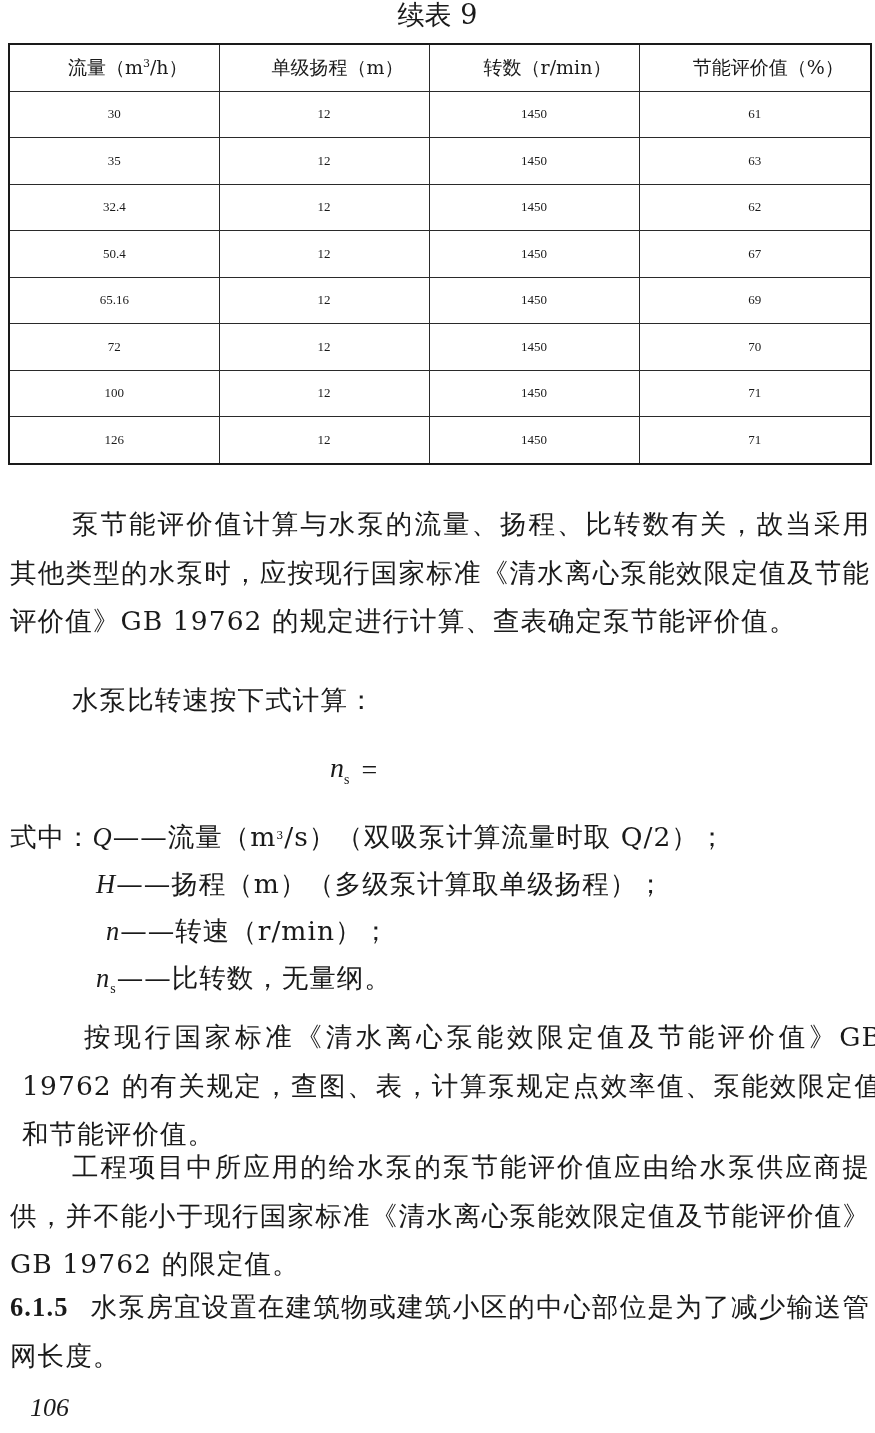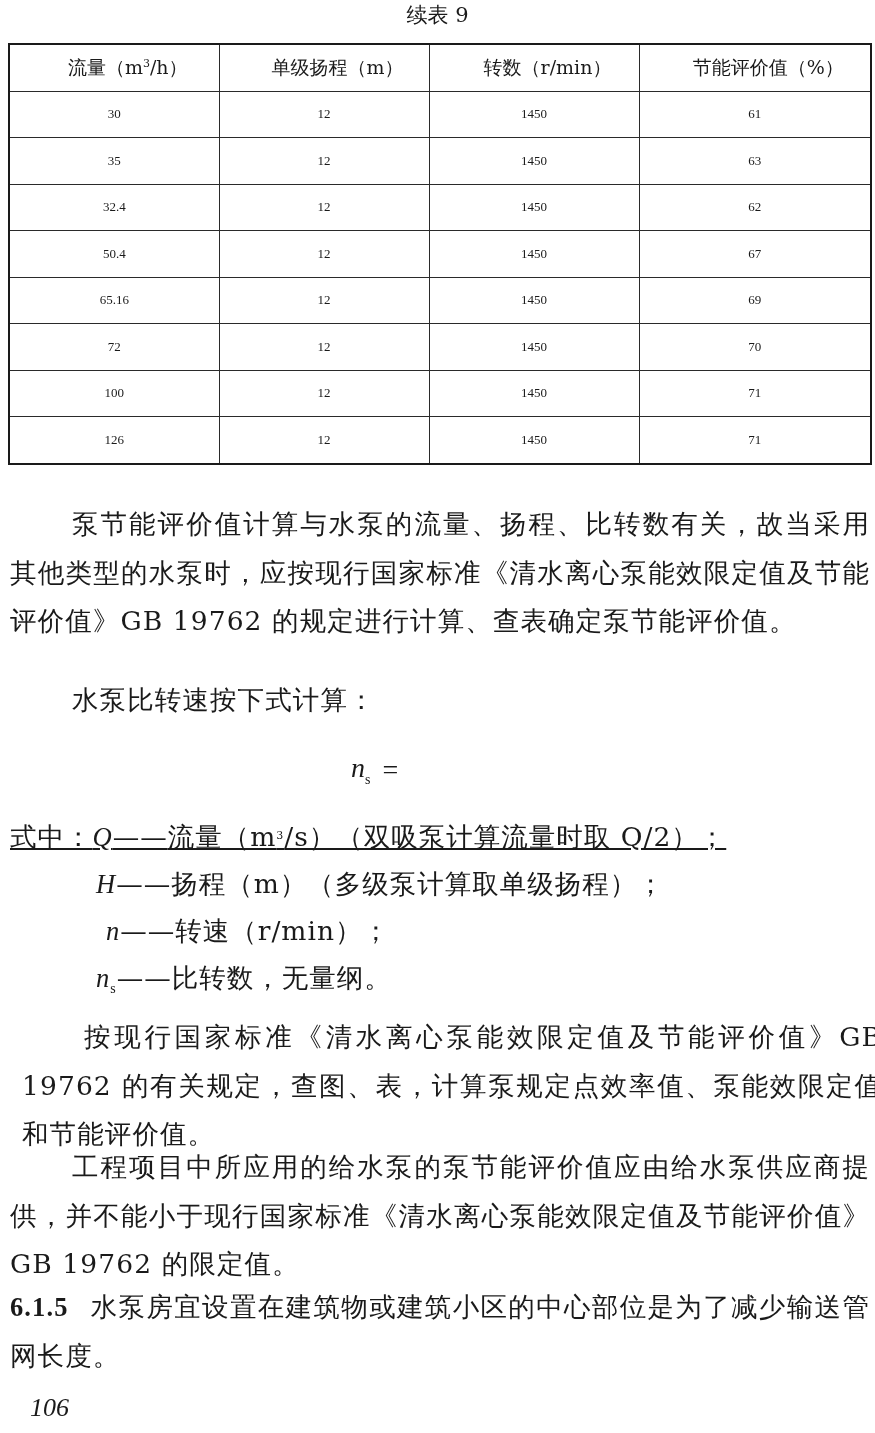--- a/index.html
+++ b/index.html
@@ -3,21 +3,21 @@
 <meta charset="utf-8">
 <style>
   html, body { margin: 0; padding: 0; background: #ffffff; }
   body {
     width: 875px; height: 1433px; position: relative; overflow: hidden;
     font-family: "DejaVu Serif", "Liberation Serif", serif;
     color: #1a1a1a;
   }
   .caption {
     position: absolute; top: 0; left: 0; width: 875px; text-align: center;
-    font-size: 21px; line-height: 28px; top: 1px;
+    font-size: 27px; line-height: 28px; top: 1px;
   }
   table.data {
     position: absolute; left: 8px; top: 43px; width: 862px;
     border-collapse: collapse; table-layout: fixed;
     border: 2px solid #1a1a1a;
     font-family: "Liberation Serif", serif;
   }
   table.data th, table.data td {
     border: 1px solid #2a2a2a; height: 45.5px; padding: 0;
     text-align: center; vertical-align: middle;
@@ -33,21 +33,21 @@
     position: absolute; left: 10px; width: 860px;
     font-size: 26.5px; line-height: 48.5px; letter-spacing: 1.1px;
     text-align: justify; text-align-last: left;
   }
   .indent { text-indent: 62px; }
   .formula {
     position: absolute; left: 330px; top: 735px; height: 70px;
     font-family: "Liberation Serif", serif; font-size: 28px;
     display: flex; align-items: center;
   }
-  .formula .lhs { font-style: italic; margin-right: 12px; margin-left: 21px; }
+  .formula .lhs { font-style: italic; margin-right: 12px; }
   .formula .lhs sub { font-style: normal; font-size: 14px; }
   .formula .eq { margin-right: 12px; }
   .frac { display: inline-flex; flex-direction: column; align-items: center; }
   .frac .num { padding: 0 4px 2px 4px; border-bottom: 1.5px solid #1a1a1a; }
   .frac .den { padding-top: 2px; font-style: italic; }
   .frac .den sup { font-style: normal; font-size: 13px; vertical-align: 10px; }
   .sqrt { border-top: 1.5px solid #1a1a1a; font-style: italic; padding-left: 1px; }
   .def-line {
     position: absolute; font-size: 26.5px; line-height: 46px; letter-spacing: 1px;
     white-space: nowrap;
@@ -134,21 +134,21 @@
 
 <p class="para indent" style="top:500px;margin:0;">泵节能评价值计算与水泵的流量、扬程、比转数有关，故当采用其他类型的水泵时，应按现行国家标准《清水离心泵能效限定值及节能评价值》GB 19762 的规定进行计算、查表确定泵节能评价值。</p>
 
 <p class="para indent" style="top:676px;margin:0;">水泵比转速按下式计算：</p>
 
 <div class="formula">
   <span class="lhs"><span>n</span><sub>s</sub></span>
   <span class="eq">=</span>
 </div>
 
-<div class="def-line" style="left:10px;top:814px;text-decoration:underline;">
+<div class="def-line" style="left:10px;top:814px;">
   <span>式中：</span><span class="sym">Q</span><span>——</span><span>流量（m</span><sup>3</sup><span>/s）（双吸泵计算流量时取 Q/2）；</span>
 </div>
 <div class="def-line" style="left:96px;top:861px;">
   <span class="sym">H</span><span>——</span><span>扬程（m）（多级泵计算取单级扬程）；</span>
 </div>
 <div class="def-line" style="left:106px;top:908px;">
   <span class="sym">n</span><span>——</span><span>转速（r/min）；</span>
 </div>
 <div class="def-line" style="left:96px;top:955px;">
   <span class="sym"><span>n</span><sub>s</sub></span><span>——</span><span>比转数，无量纲。</span>

